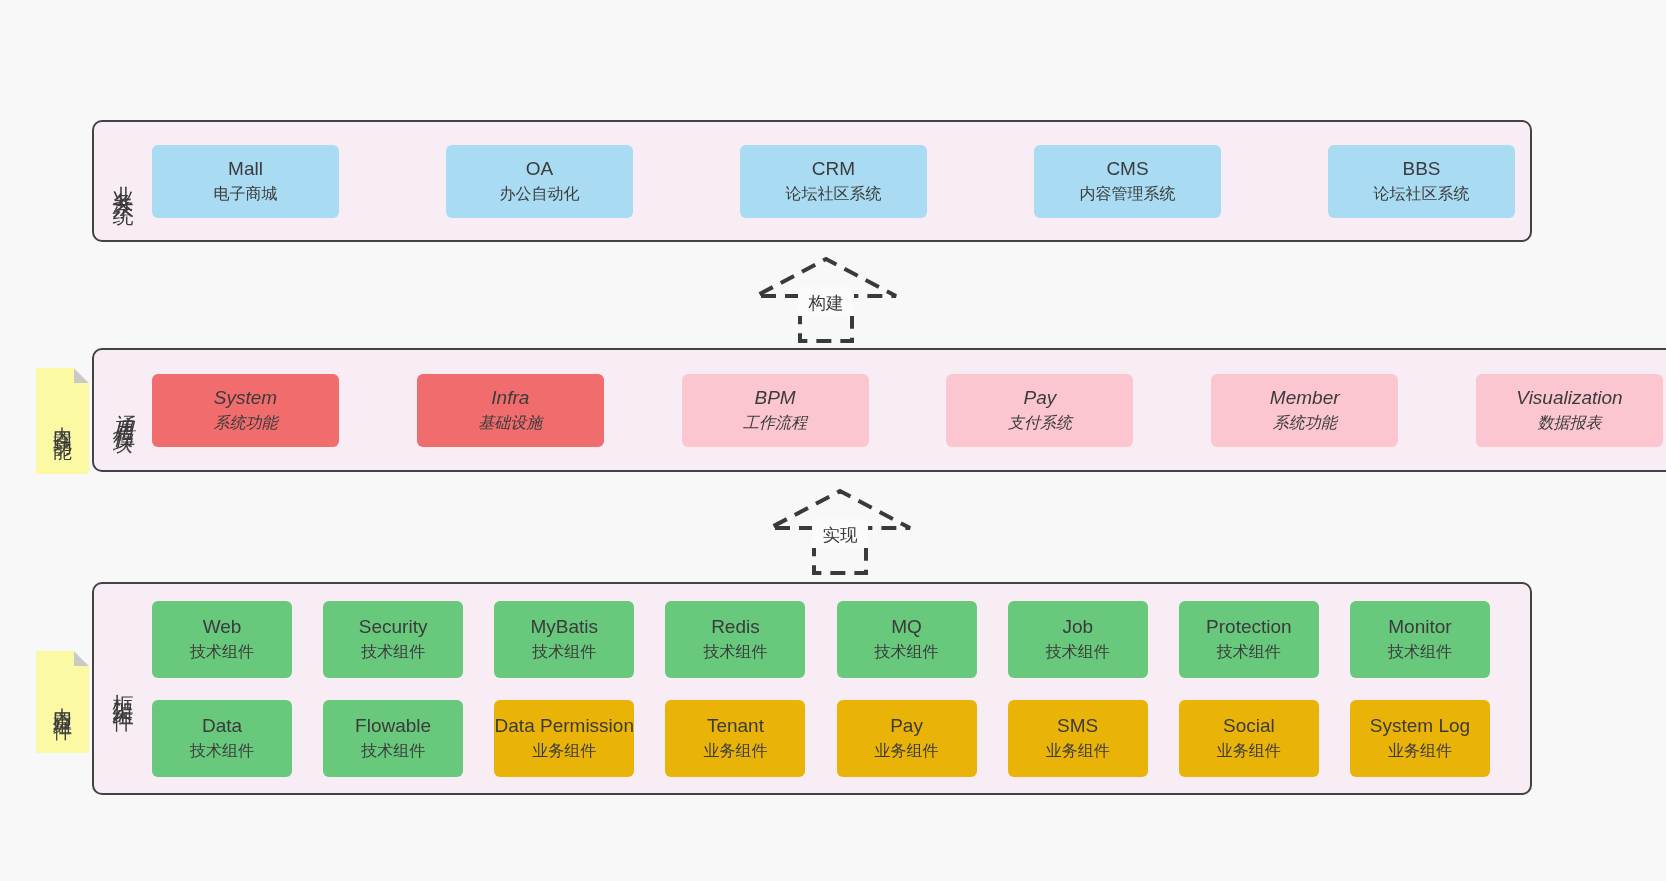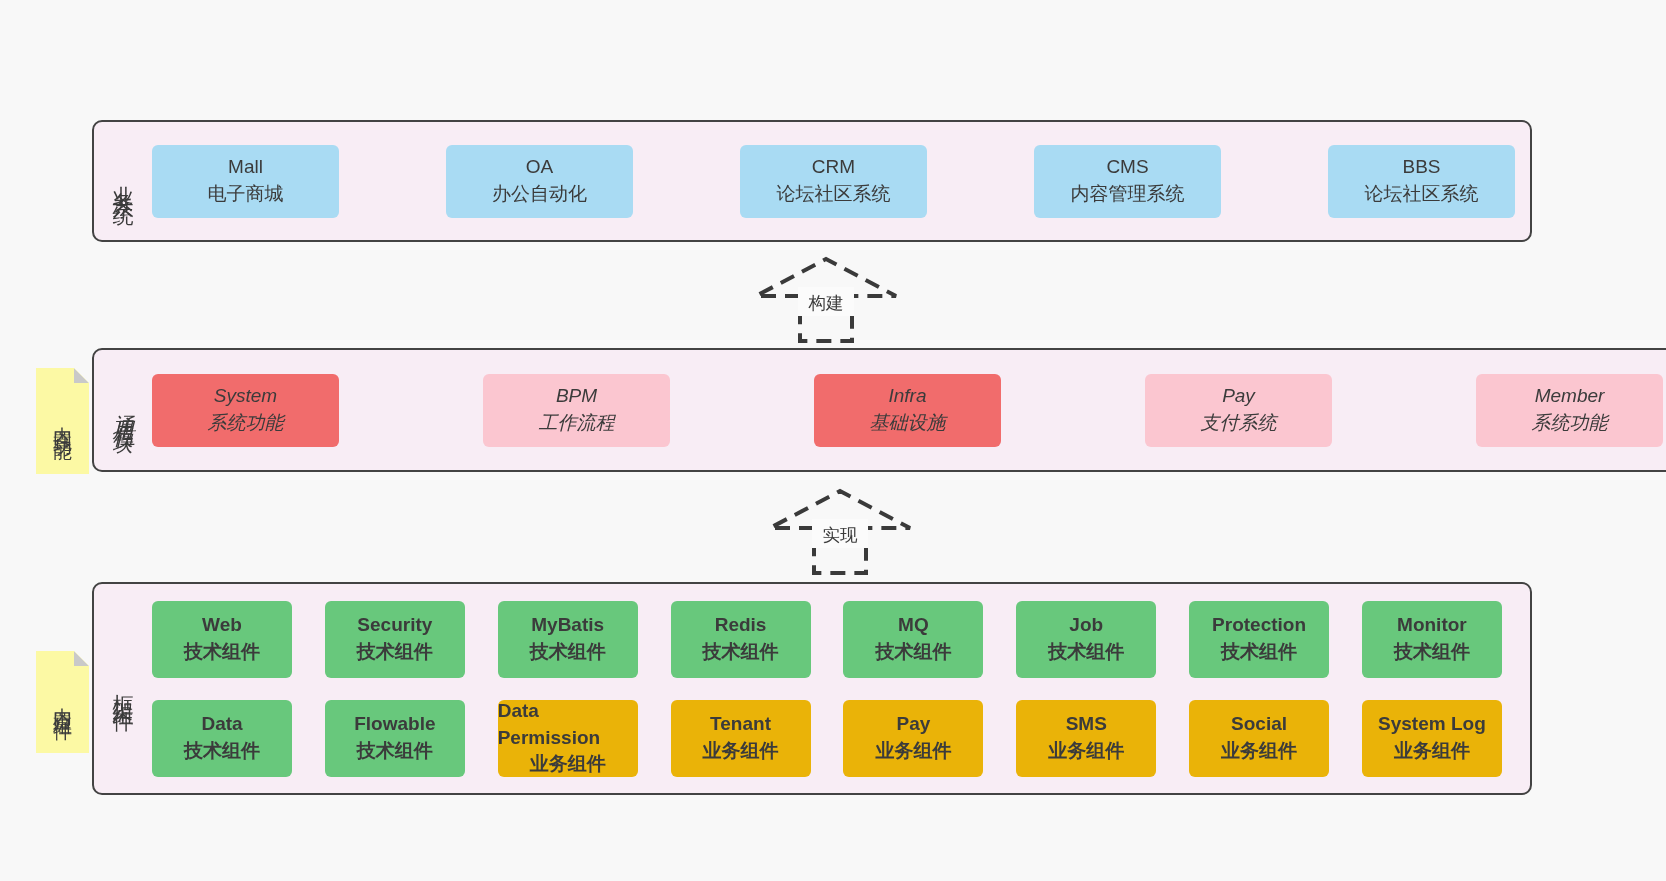--- a/index.html
+++ b/index.html
@@ -26,29 +26,29 @@
     flex:1; display:flex; align-items:center;
     justify-content:space-between; padding-right:15px;
   }
   .box {
     display:flex; flex-direction:column; align-items:center; justify-content:center;
     border-radius:6px; line-height:1.42;
   }
   .box-lg { width:187px; height:73px; }
   .box-sm { width:140px; height:77px; }
   .box .en { font-size:19px; }
-  .box .zh { font-size:19px; }
+  .box .zh { font-size:16px; }
   .box-blue  { background:#a9dbf3; }
   .box-red   { background:#f16c6c; }
   .box-pink  { background:#fbc6d0; }
   .box-green { background:#68c87c; }
   .box-green-light { background:#eab308; }
   .framework-content {
     flex:1; display:flex; flex-direction:column; justify-content:center;
-    gap:22px; padding-right:28px;font-weight:bold;
+    gap:22px; padding-right:40px;
   }
   .framework-row { display:flex; justify-content:space-between; }
   .sticky {
     position:absolute; width:53px; background:#fcf9a4;
     clip-path:polygon(0 0, calc(100% - 15px) 0, 100% 15px, 100% 100%, 0 100%);
     display:flex; align-items:center; justify-content:center;
   }
   .sticky .v-text { font-size:19px; letter-spacing:5px; }
   .fold {
     position:absolute; top:0; right:0; width:15px; height:15px;
@@ -103,35 +103,39 @@
 
   <div class="panel" style="left:92px; top:348px; width:1588px; height:124px;font-style:italic;">
     <div class="panel-label">
       <span class="v-text">通用模块</span>
     </div>
     <div class="row">
       <div class="box box-lg box-red">
         <span class="en">System</span>
         <span class="zh">系统功能</span>
       </div>
-      <div class="box box-lg box-pink">
-        <span class="en">BPM</span>
-        <span class="zh">工作流程</span>
-      </div>
       <div class="box box-lg box-red">
         <span class="en">Infra</span>
         <span class="zh">基础设施</span>
       </div>
       <div class="box box-lg box-pink">
+        <span class="en">BPM</span>
+        <span class="zh">工作流程</span>
+      </div>
+      <div class="box box-lg box-pink">
         <span class="en">Pay</span>
         <span class="zh">支付系统</span>
       </div>
       <div class="box box-lg box-pink">
         <span class="en">Member</span>
         <span class="zh">系统功能</span>
+      </div>
+      <div class="box box-lg box-pink">
+        <span class="en">Visualization</span>
+        <span class="zh">数据报表</span>
       </div>
     </div>
   </div>
 
   <svg class="arrow" style="left:765px; top:486px;" width="150" height="92" viewBox="0 0 150 92">
     <path d="M49 42 L5 42 L75 5 L145 42 L101 42 L101 87 L49 87 Z" fill="none" stroke="#3a3a3a" stroke-width="4" stroke-dasharray="15 9" stroke-linejoin="miter"></path>
     <rect x="47" y="33" width="56" height="29" fill="#fbfbfb"></rect>
     <text x="75" y="55" text-anchor="middle" font-size="17.5" fill="#3b3b3b">实现</text>
   </svg>
 

